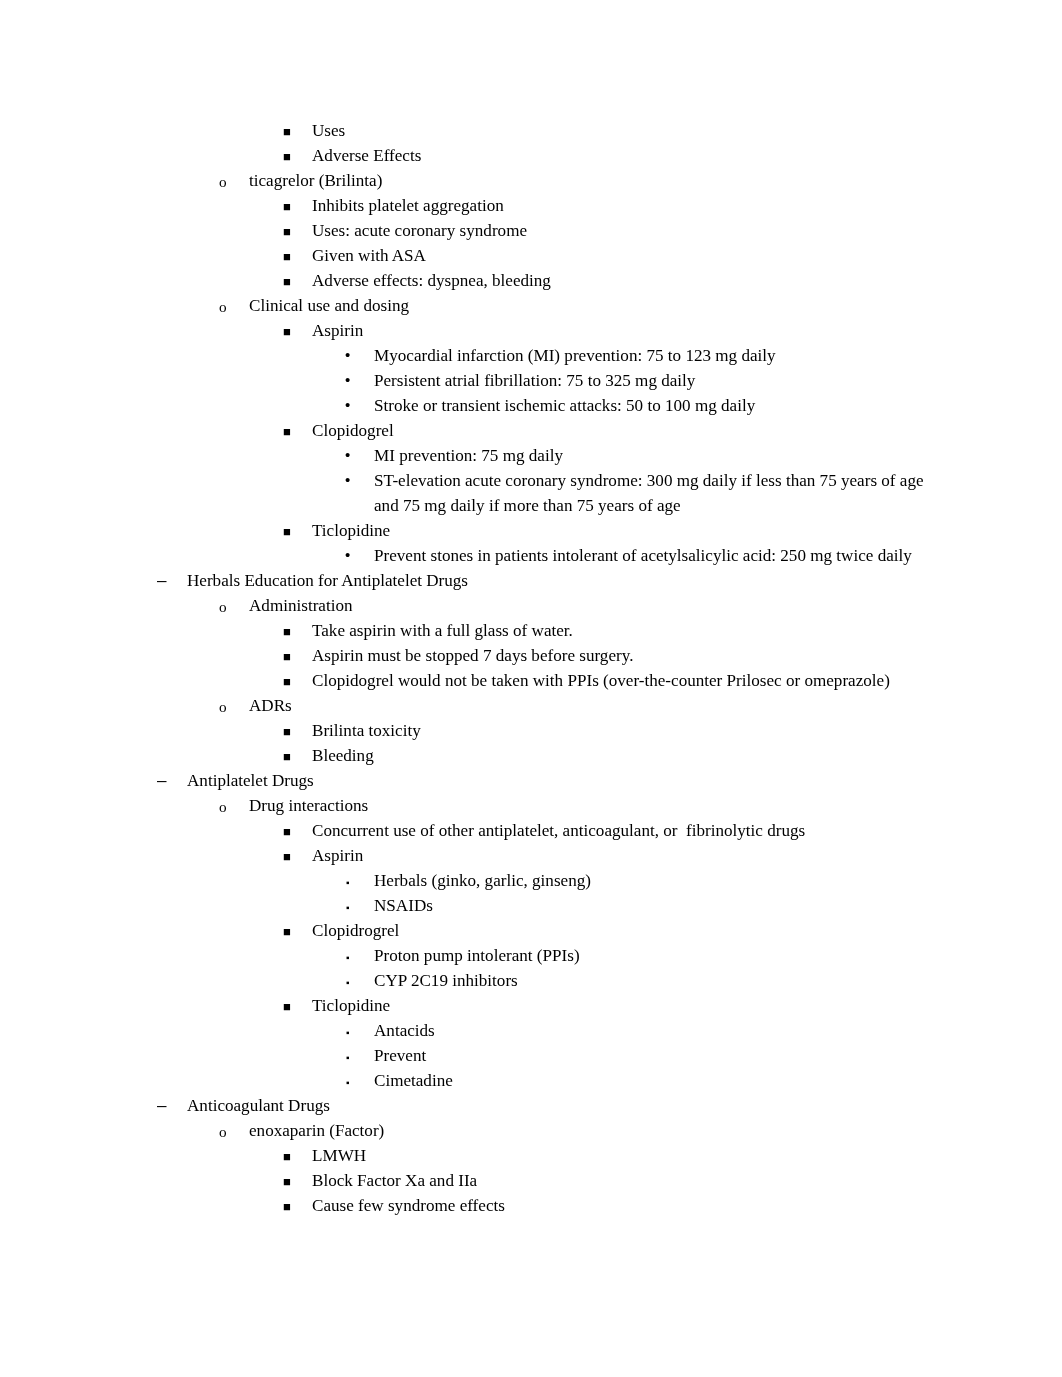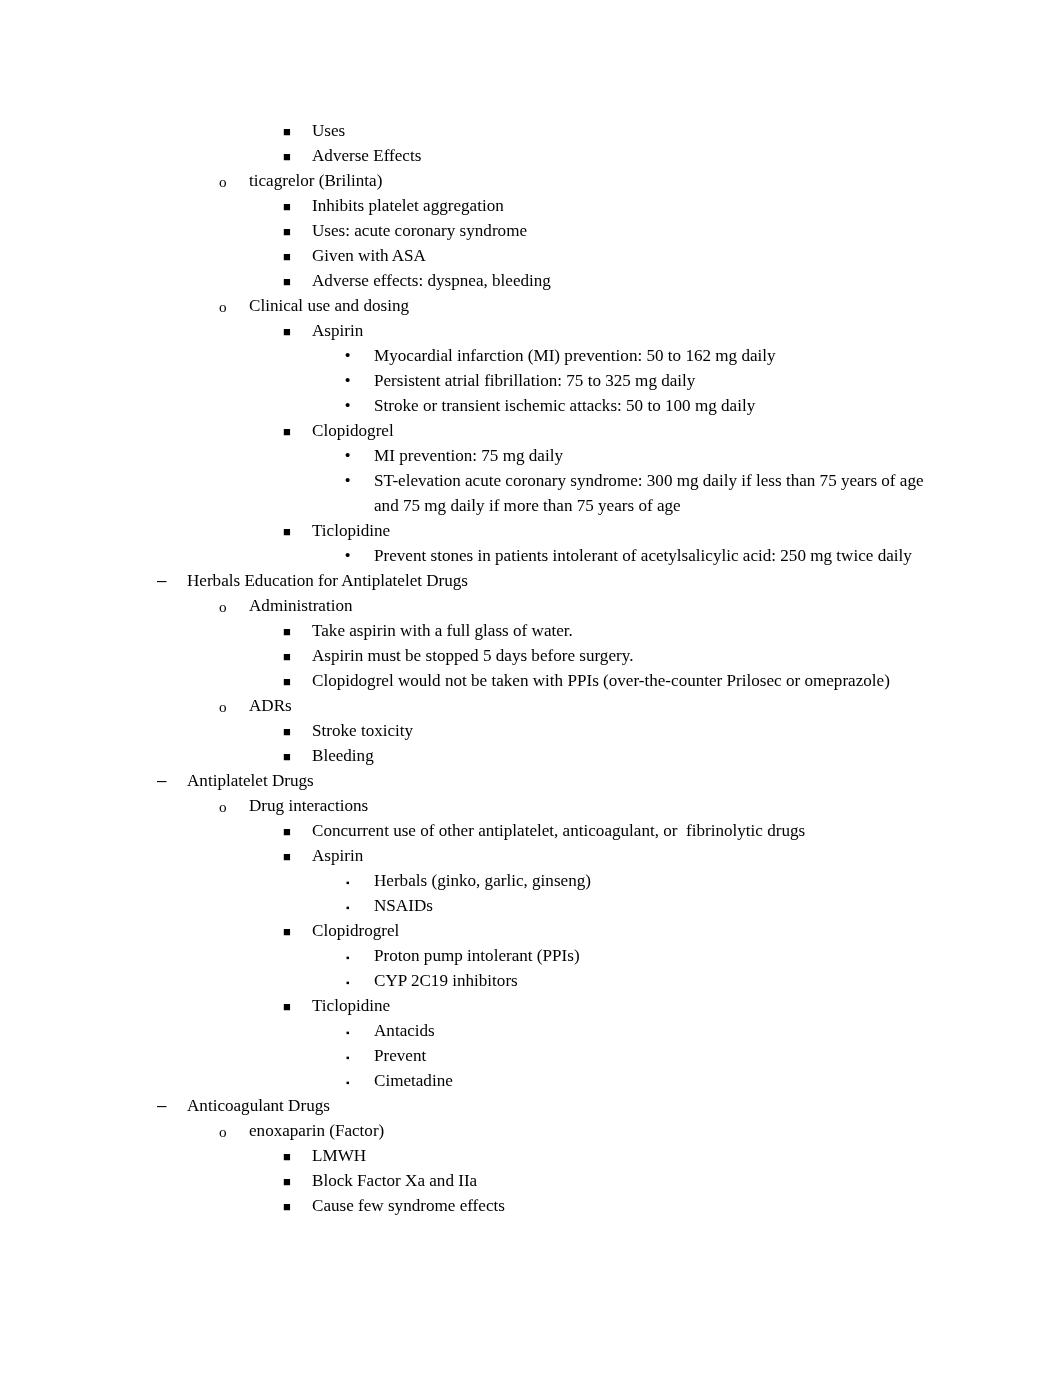--- a/index.html
+++ b/index.html
@@ -123,21 +123,21 @@
       <div class="li lvl2">
         <span class="marker">o</span>
         <span class="txt">Clinical use and dosing</span>
       </div>
       <div class="li lvl3">
         <span class="marker">■</span>
         <span class="txt">Aspirin</span>
       </div>
       <div class="li lvl4">
         <span class="marker">•</span>
-        <span class="txt">Myocardial infarction (MI) prevention: 50 to 162 mg daily</span>
+        <span class="txt">Myocardial infarction (MI) prevention: 75 to 123 mg daily</span>
       </div>
       <div class="li lvl4">
         <span class="marker">•</span>
         <span class="txt">Persistent atrial fibrillation: 75 to 325 mg daily</span>
       </div>
       <div class="li lvl4">
         <span class="marker">•</span>
         <span class="txt">Stroke or transient ischemic attacks: 50 to 100 mg daily</span>
       </div>
       <div class="li lvl3">
@@ -167,33 +167,33 @@
       <div class="li lvl2">
         <span class="marker">o</span>
         <span class="txt">Administration</span>
       </div>
       <div class="li lvl3">
         <span class="marker">■</span>
         <span class="txt">Take aspirin with a full glass of water.</span>
       </div>
       <div class="li lvl3">
         <span class="marker">■</span>
-        <span class="txt">Aspirin must be stopped 5 days before surgery.</span>
+        <span class="txt">Aspirin must be stopped 7 days before surgery.</span>
       </div>
       <div class="li lvl3">
         <span class="marker">■</span>
         <span class="txt">Clopidogrel would not be taken with PPIs (over-the-counter Prilosec or omeprazole)</span>
       </div>
       <div class="li lvl2">
         <span class="marker">o</span>
         <span class="txt">ADRs</span>
       </div>
       <div class="li lvl3">
         <span class="marker">■</span>
-        <span class="txt">Stroke toxicity</span>
+        <span class="txt">Brilinta toxicity</span>
       </div>
       <div class="li lvl3">
         <span class="marker">■</span>
         <span class="txt">Bleeding</span>
       </div>
       <div class="li lvl1">
         <span class="marker">–</span>
         <span class="txt">Antiplatelet Drugs</span>
       </div>
       <div class="li lvl2">

